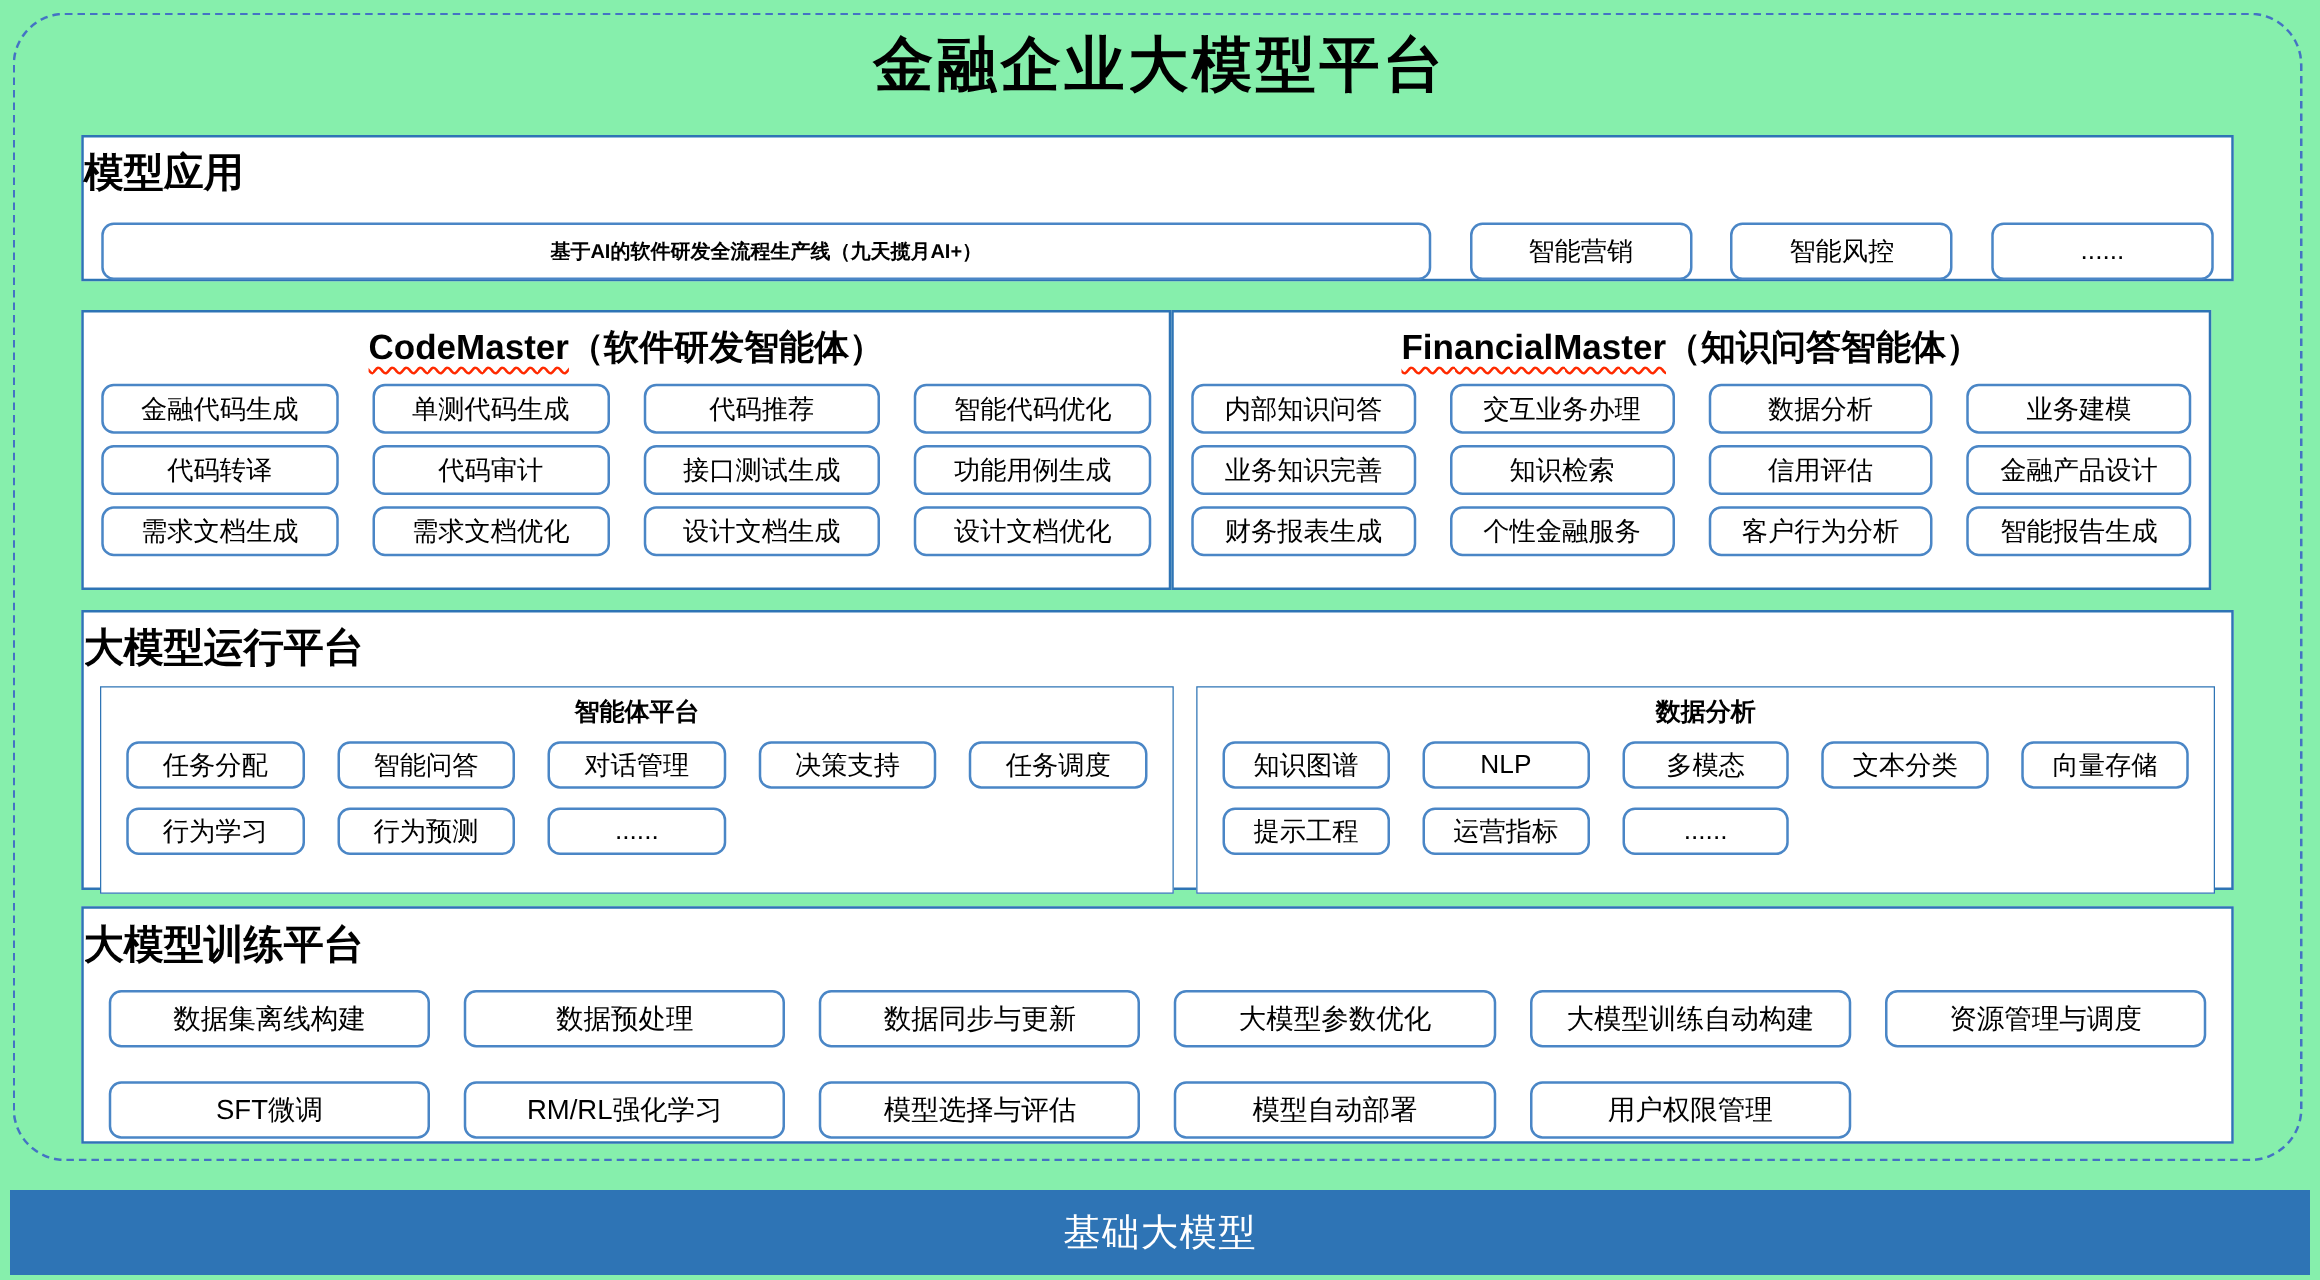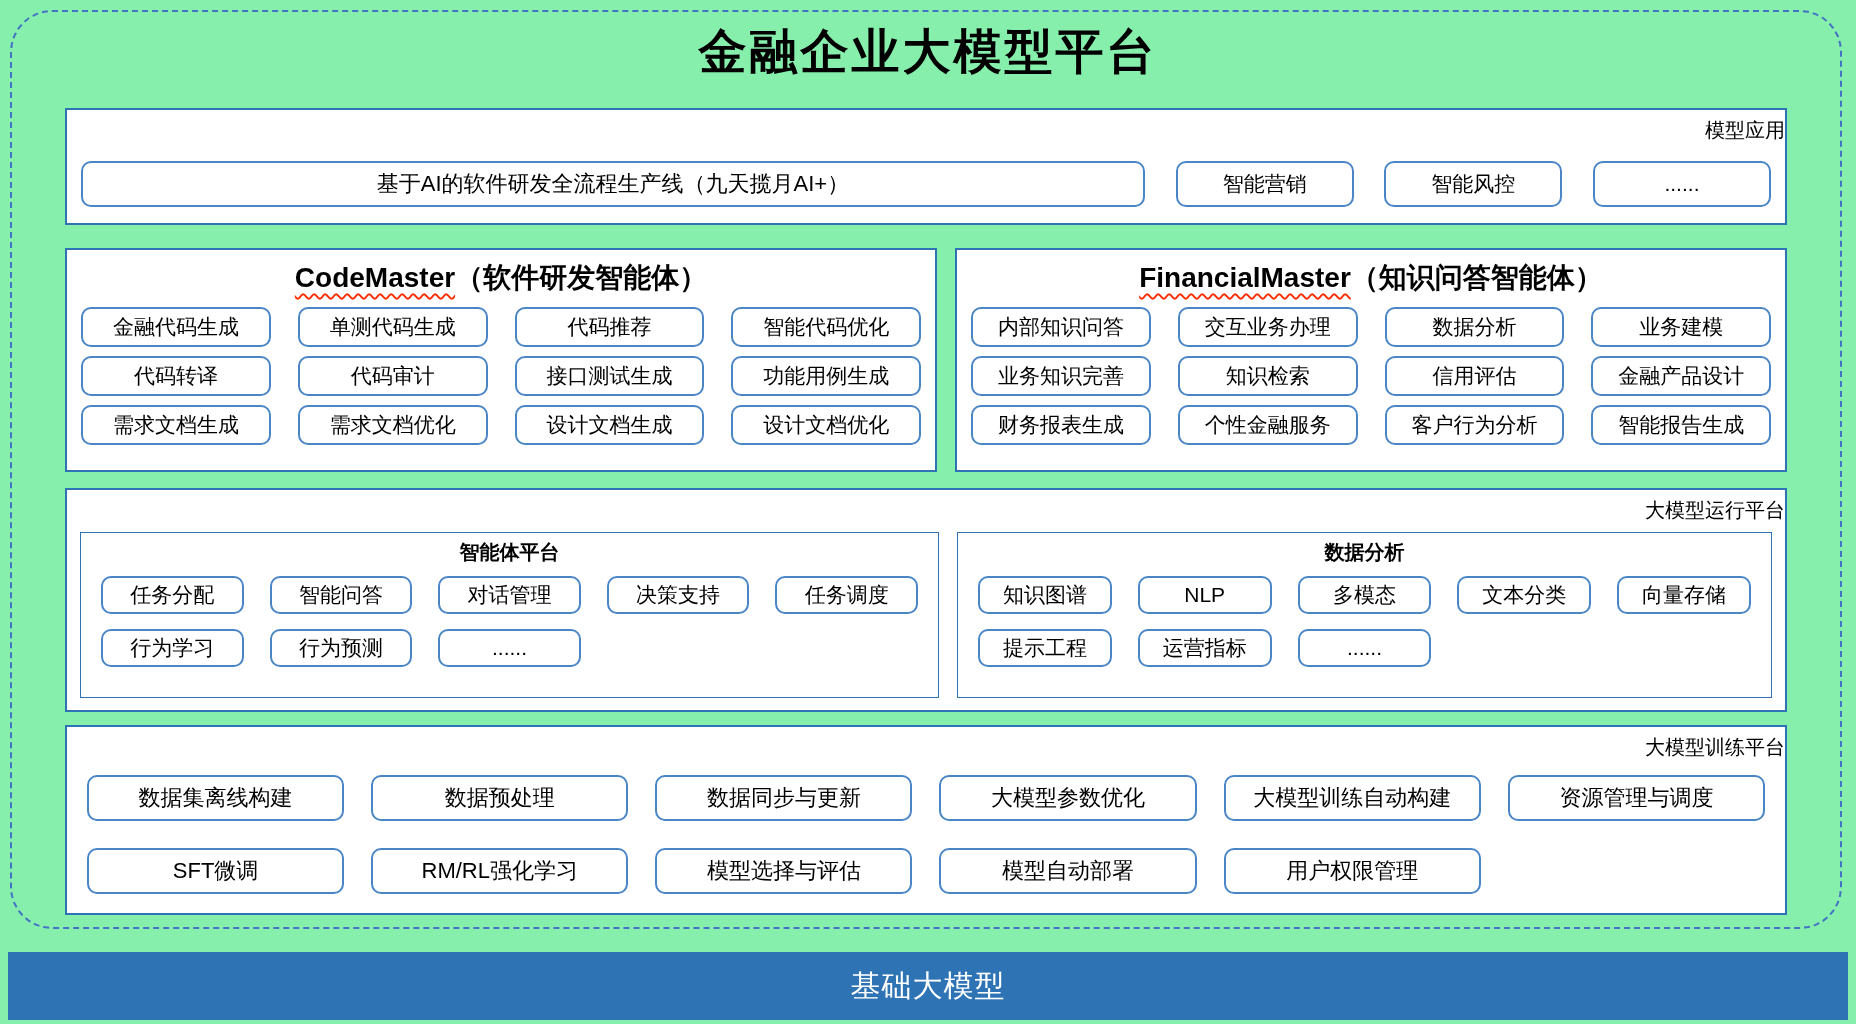--- a/index.html
+++ b/index.html
@@ -14,39 +14,39 @@
   .page-title{
     position:absolute;left:0;top:20px;width:100%;text-align:center;
     font-family:"DejaVu Serif","Liberation Serif",serif;
     font-size:48px;font-weight:700;letter-spacing:3px;
   }
   .sec{
     position:absolute;left:65px;width:1722px;background:#fff;
     border:2px solid #2E74B5;box-sizing:border-box;
   }
   .sec-header{
-    text-align:right;font-weight:400;font-size:20px;margin-top:7px;
+    text-align:left;font-weight:700;font-size:32px;margin-top:7px;
   }
   
   .sec-apps{top:108px;height:117px;}
   .apps-row{
     display:flex;justify-content:space-between;align-items:center;
     margin:17px 14px 0 14px;
   }
   .box{
     border:2px solid #4A86C6;border-radius:10px;box-sizing:border-box;
     display:flex;align-items:center;justify-content:center;
     font-size:21px;background:#fff;white-space:nowrap;
   }
-  .app-main{width:1064px;height:46px;font-weight:400;font-size:22px;}
+  .app-main{width:1064px;height:46px;font-weight:700;font-size:16px;}
   .app-small{width:178px;height:46px;}
   
   .agents-row{
     position:absolute;left:65px;top:248px;width:1722px;height:224px;
-    display:flex;gap:18px;
+    display:flex;
   }
   .agent-panel{
     border:2px solid #2E74B5;box-sizing:border-box;background:#fff;height:224px;
   }
   .agent-left{width:872px;}
   .agent-right{width:832px;}
   .agent-title{
     text-align:center;font-weight:700;font-size:28px;margin-top:9px;
   }
   .name-en{

